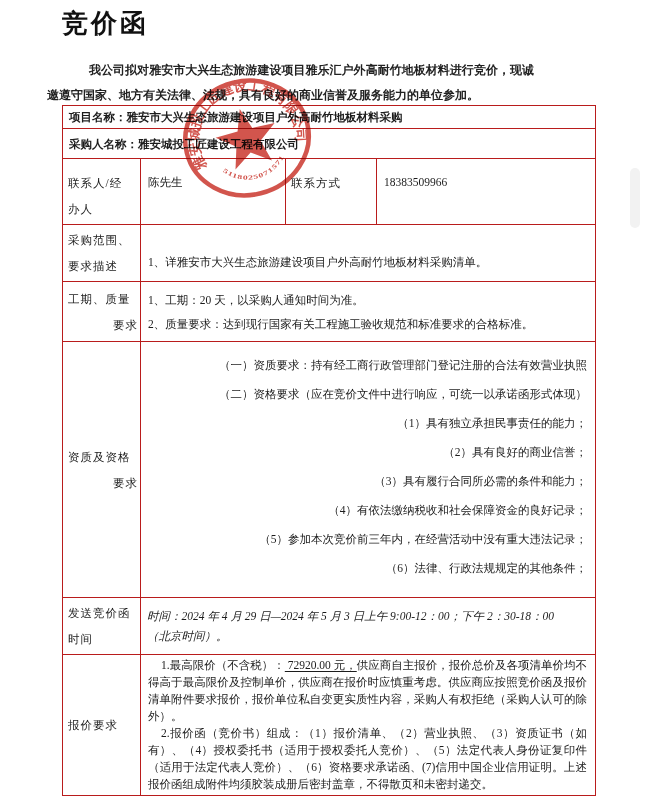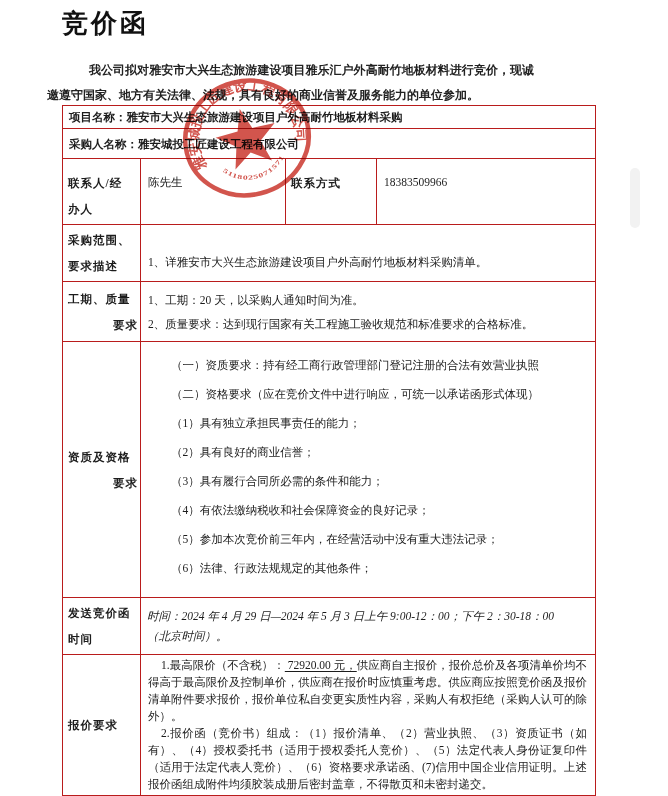--- a/index.html
+++ b/index.html
@@ -20,29 +20,29 @@
     position:absolute;left:62px;top:105px;width:533px;
     border-collapse:collapse;table-layout:fixed;
   }
   td{
     border:1px solid #b91c1c;font-size:11.5px;color:#1c1c1c;
     overflow:hidden;vertical-align:middle;
   }
   tr.r1{height:23px}tr.r2{height:30px}tr.r3{height:57px}
   tr.r4{height:32px}tr.r5{height:55px}tr.r6{height:60px}
   tr.r7{height:256px}tr.r8{height:42px}tr.r9{height:134px}
-  td.lbl{font-weight:bold;padding:2px 2px 2px 5px;letter-spacing:1px;line-height:26px;}
+  td.lbl{font-weight:normal;padding:2px 2px 2px 5px;letter-spacing:1px;line-height:26px;}
   td.lbl .lline{white-space:nowrap;}
   td.lbl .c{text-align:right;letter-spacing:1px;}
   td.full{font-weight:bold;padding:1px 6px;line-height:20px;white-space:nowrap;}
   td.ct{padding:2px 8px 2px 7px;line-height:24px;}
   td.vtop{vertical-align:top;padding-top:11px;}
   td.ct-top{vertical-align:top;padding-top:25px;}
   .nowrap{white-space:nowrap;}
-  td.qual{vertical-align:top;padding:9px 8px 0 30px;}
+  td.qual{vertical-align:top;padding:9px 8px 0 30px;text-align:right;}
   td.qual .qline{line-height:29px;white-space:nowrap;}
   td.time{padding:1px 0 1px 6px;line-height:20px;vertical-align:middle;font-style:italic;}
   td.quote{padding:2px 8px 2px 7px;line-height:17px;text-align:justify;vertical-align:top;}
   td.quote .p{text-indent:13px;}
   u{text-decoration:underline;text-underline-offset:2px;}
   .seal{
     position:absolute;left:172px;top:68px;width:150px;height:140px;
     opacity:.84;mix-blend-mode:multiply;pointer-events:none;
   }
   .seal text{font-family:"Liberation Serif","DejaVu Serif",serif;font-weight:bold;}

